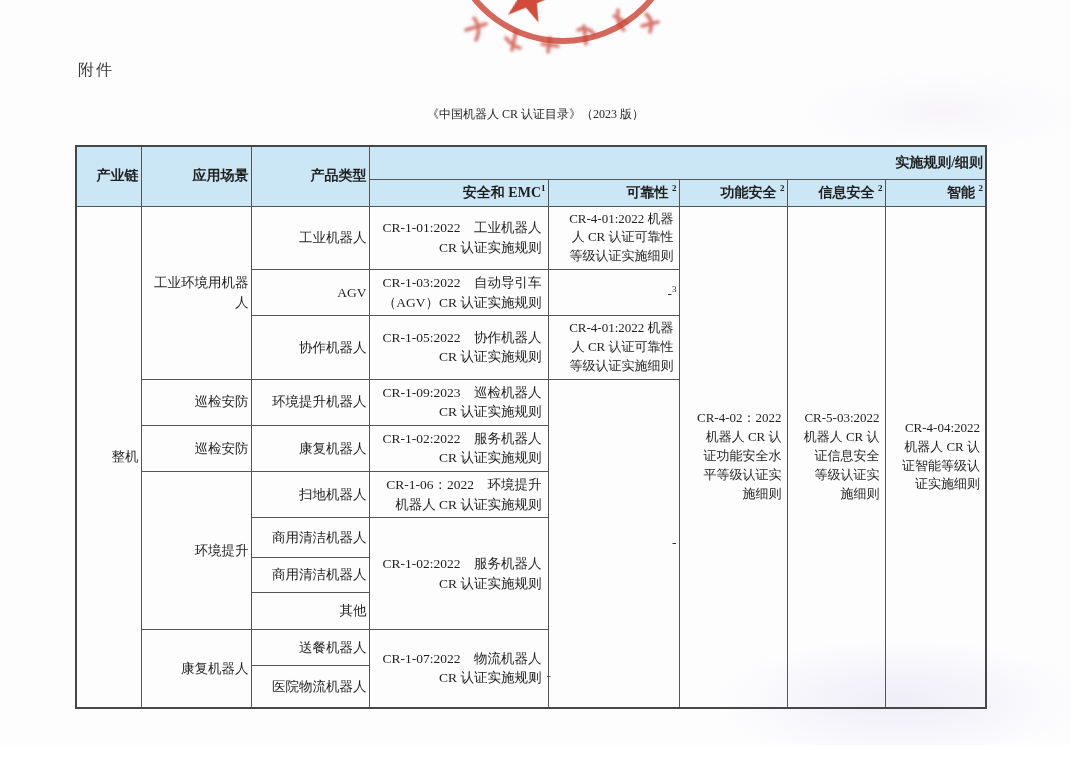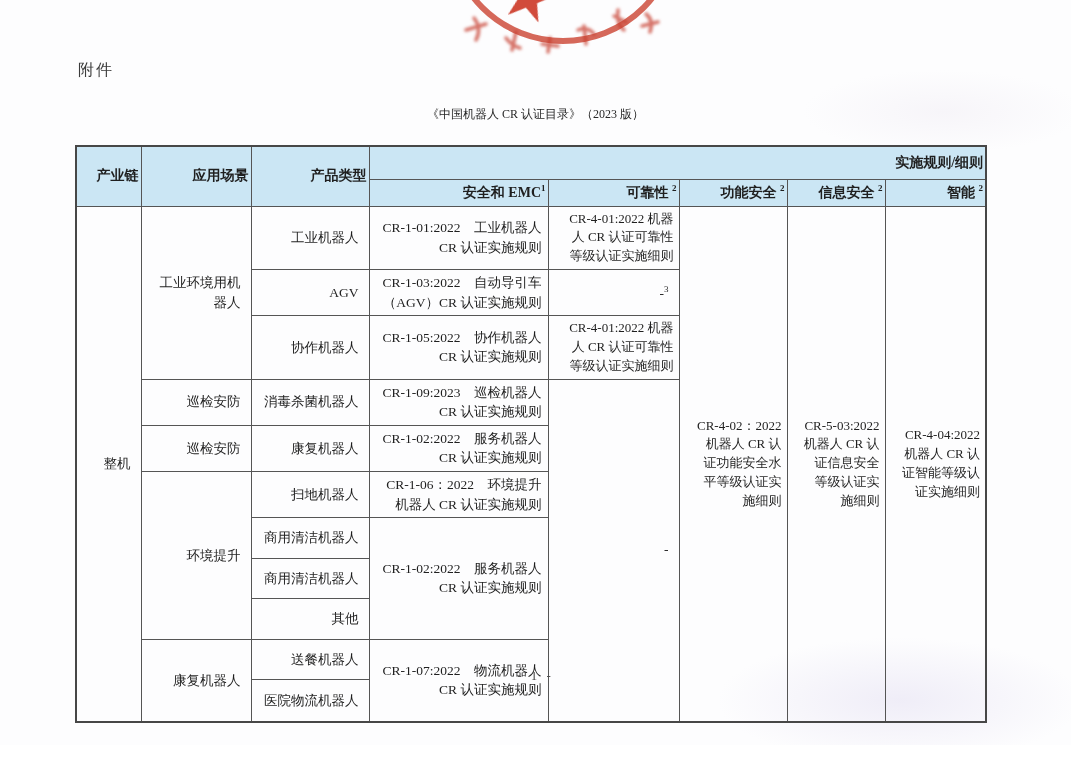--- a/index.html
+++ b/index.html
@@ -70,21 +70,21 @@
   table.cat th {
     background: #cbe6f4;
     font-weight: bold;
     font-size: 14px;
     padding: 2px;
   }
   td.rule {
     text-align: left;
     padding: 3px 6px 3px 7px;
   }
-  td.plain { padding: 10px; }
+  td.plain { padding: 2px; }
   td.rule-mid { font-size: 13px; padding: 3px 5px 3px 15px; }
   sup { font-size: 9px; }
   .dash-sup { font-size: 13.5px; }
 </style>
 </head>
 <body>
 
 <div class="page">
 
   <div class="seal">
@@ -149,21 +149,21 @@
           <td class="rule">CR-1-03:2022　自动导引车（AGV）CR 认证实施规则</td>
           <td class="plain"><span class="dash-sup">-</span><sup>3</sup></td>
         </tr>
         <tr style="height:49px">
           <td class="plain">协作机器人</td>
           <td class="rule">CR-1-05:2022　协作机器人 CR 认证实施规则</td>
           <td class="rule rule-mid">CR-4-01:2022 机器人 CR 认证可靠性等级认证实施细则</td>
         </tr>
         <tr style="height:36px">
           <td class="plain">巡检安防</td>
-          <td class="plain">消毒杀菌机器人</td>
+          <td class="plain">环境提升机器人</td>
           <td class="rule">CR-1-09:2023　巡检机器人 CR 认证实施规则</td>
           <td rowspan="8" class="plain">-</td>
         </tr>
         <tr style="height:37px">
           <td class="plain">巡检安防</td>
           <td class="plain">康复机器人</td>
           <td class="rule">CR-1-02:2022　服务机器人 CR 认证实施规则</td>
         </tr>
         <tr style="height:35px">
           <td rowspan="4" class="plain">环境提升</td>

